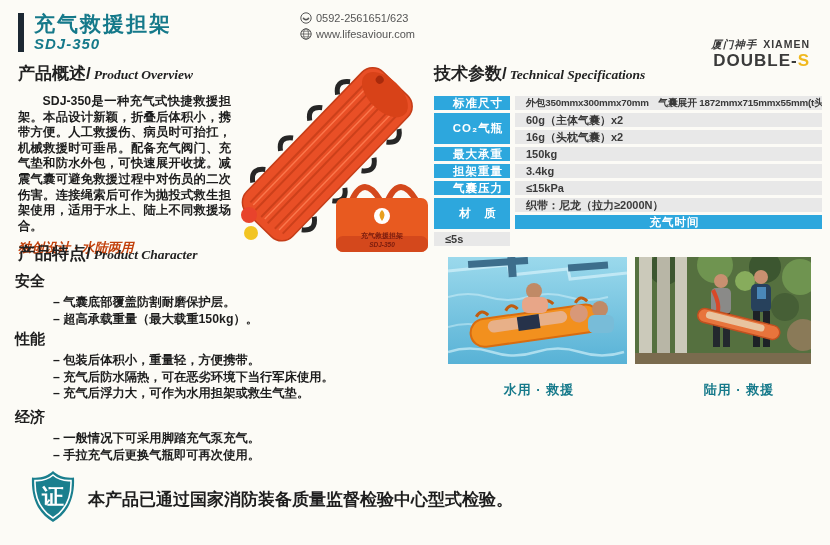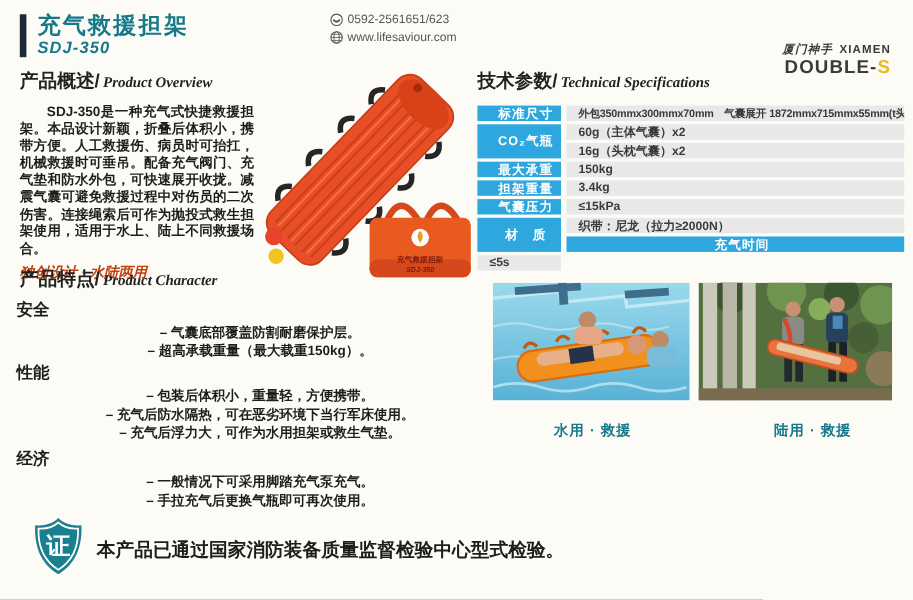--- a/index.html
+++ b/index.html
@@ -36,21 +36,21 @@
   }
   .slogan { margin-top:5px; font-size:13px; font-weight:bold; font-style:italic; color:#c2410c; }
 
   .product-img { position:absolute; left:228px; top:60px; }
 
   .character { position:absolute; left:18px; top:242px; width:412px; }
   .feature-group { position:absolute; left:3px; width:405px;margin-left:12px; }
   .grp-safety { top:272px; } .grp-perf { top:330px; } .grp-econ { top:408px; }
   .grp-title { font-size:15px; font-weight:bold; color:#1d1d1d; margin-bottom:3px; }
   .feature-group ul { list-style:none; margin-left:38px; }
-  .feature-group li { font-size:12.3px; line-height:16.6px; color:#1d1d1d; font-weight:bold;text-align:center; }
+  .feature-group li { font-size:12.3px; line-height:16.6px; color:#1d1d1d; font-weight:bold; }
   .feature-group li::before { content:"– "; }
 
   .cert { position:absolute; left:30px; top:470px; display:flex; align-items:flex-end; }
   .cert-text { font-size:17px; font-weight:bold; color:#1d1d1d; margin-left:12px; padding-bottom:12px; }
 
   
   .specs { position:absolute; left:434px; top:62px; width:388px; }
   .spec-table { display:grid; grid-template-columns:76px 1fr; gap:3px 5px; grid-auto-rows:14px; margin-top:11px; }
   .spec-label {
     background:#2da7dd; color:#fff; font-size:11.5px; font-weight:bold;

